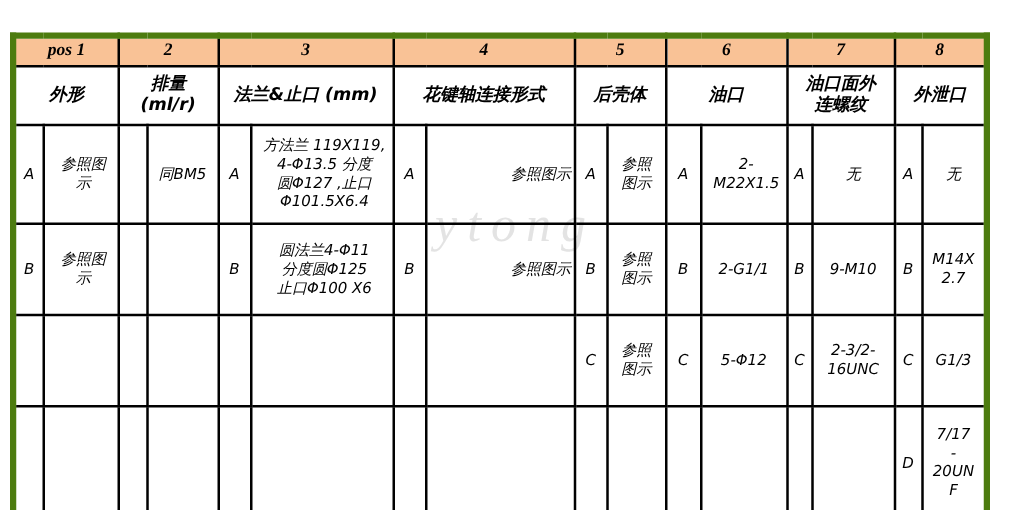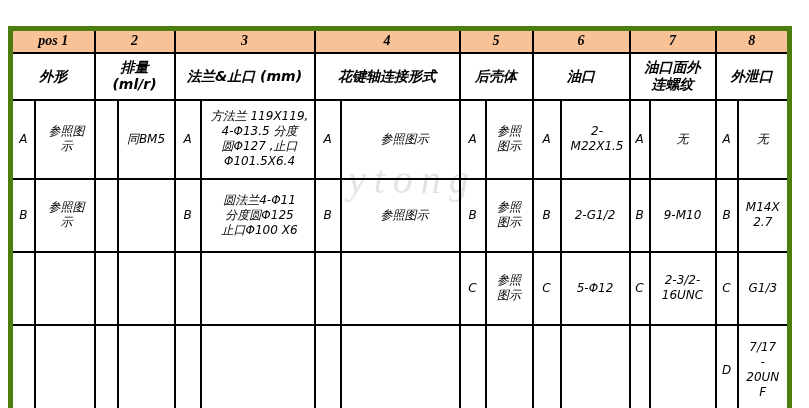--- a/index.html
+++ b/index.html
@@ -44,21 +44,21 @@
     font-size:12px;text-align:center;padding:0;color:#000;
   }
   .spec td.v{
     font-size:12px;text-align:center;line-height:15px;
     padding:1px 2px;color:#000;
   }
   .spec td.vl{
     text-align:center;padding-left:6px;
   }
   .spec td.vl4{
-    text-align:center;padding-left:11px;
+    text-align:right;padding-left:11px;
   }
 </style>
 </head>
 <body>
 
 <div class="watermark">ytong</div>
 
 <table class="spec">
   <colgroup>
     <col style="width:24px">
@@ -136,21 +136,21 @@
       <td class="k">B</td>
       <td class="v vl">圆法兰4-Φ11
 分度圆Φ125
 止口Φ100 X6</td>
       <td class="k">B</td>
       <td class="v vl4">参照图示</td>
       <td class="k">B</td>
       <td class="v">参照
 图示</td>
       <td class="k">B</td>
-      <td class="v">2-G1/2</td>
+      <td class="v">2-G1/1</td>
       <td class="k">B</td>
       <td class="v">9-M10</td>
       <td class="k">B</td>
       <td class="v">M14X
 2.7</td>
     </tr>
     <tr class="rC">
       <td class="k"></td>
       <td class="v"></td>
       <td class="k"></td>

